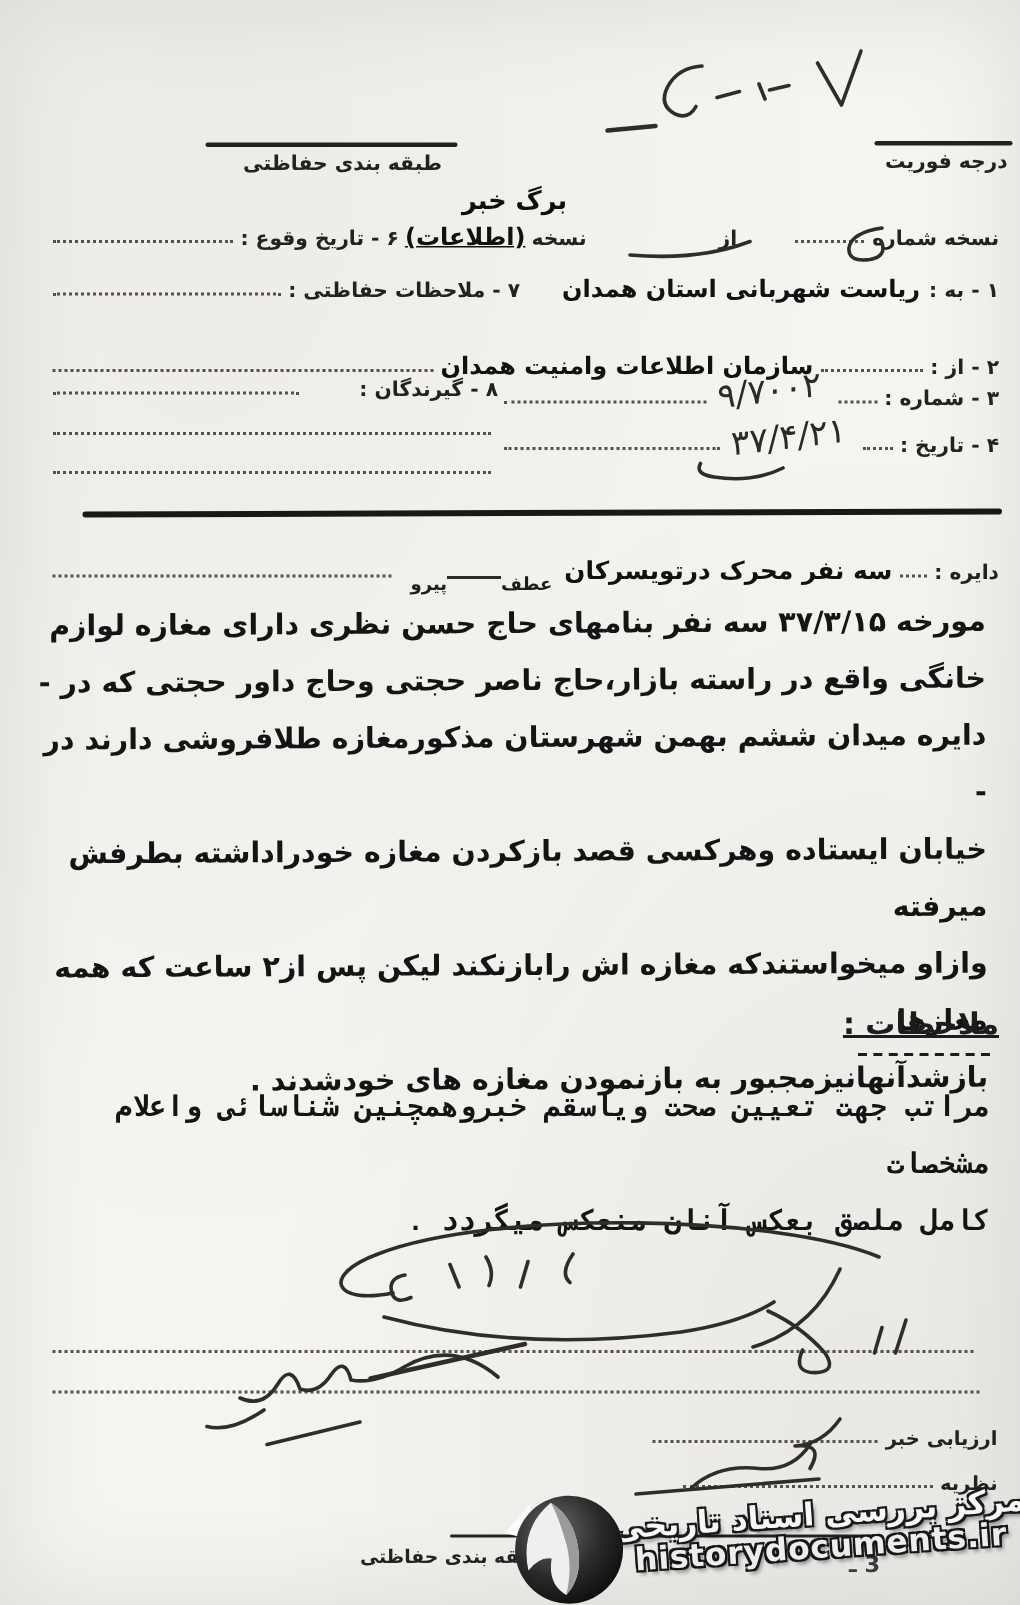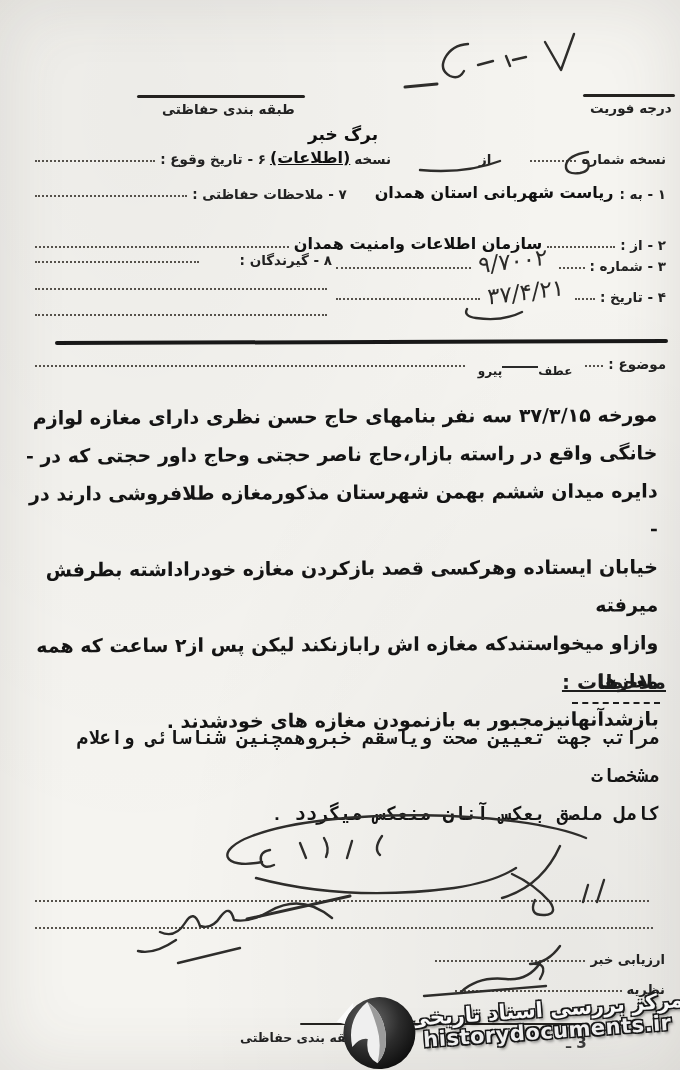--- a/index.html
+++ b/index.html
@@ -103,22 +103,23 @@
     <span class="dots"></span>
   </div>
 
   <div class="row" style="top:314px;left:30px;right:348px;">
     <span class="dots"></span>
   </div>
 
   <div class="thickrule" style="top:340px;left:55px;right:12px;transform:rotate(-0.2deg);"></div>
 
   <div class="row" style="top:356px;right:14px;left:30px;">
-    <span class="lbl">موضوع :</span>
+    <span class="lbl">دایره :</span>
     <span class="dots fix" style="width:18px;"></span>
+    <span class="boldval" style="font-size:16.5px;">سه نفر محرک درتویسرکان</span>
     <span class="atf">
       <span>عطف</span>
       <span class="bar"></span>
       <span>پیرو</span>
     </span>
     <span class="dots"></span>
   </div>
 
   <div class="abs bodytext" style="top:397px;right:22px;left:26px;transform:rotate(-0.3deg);">
     <div>مورخه ۳۷/۳/۱۵ سه نفر بنامهای حاج حسن نظری دارای مغازه لوازم</div>

